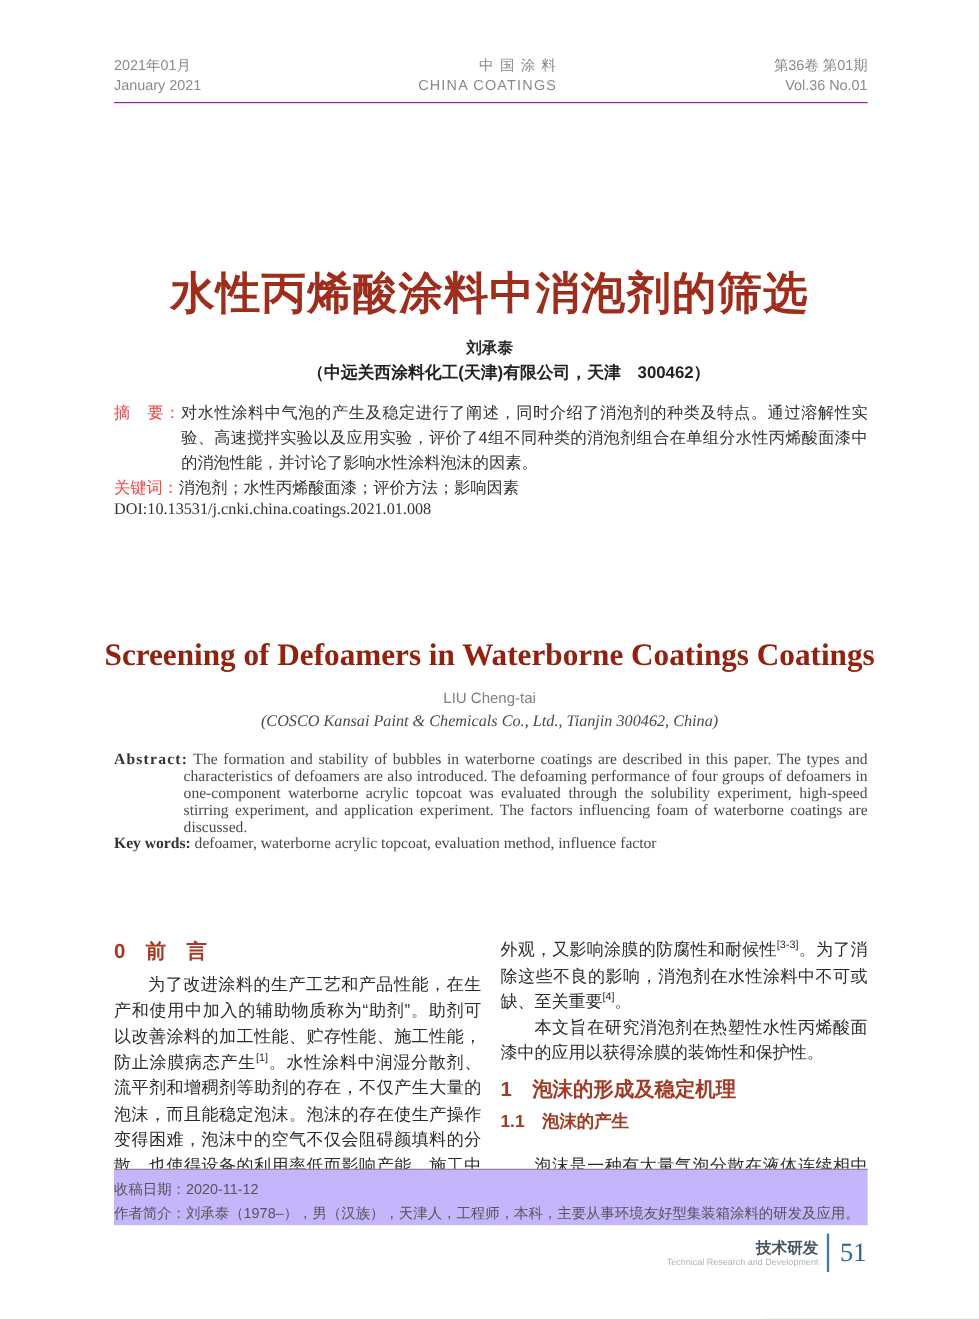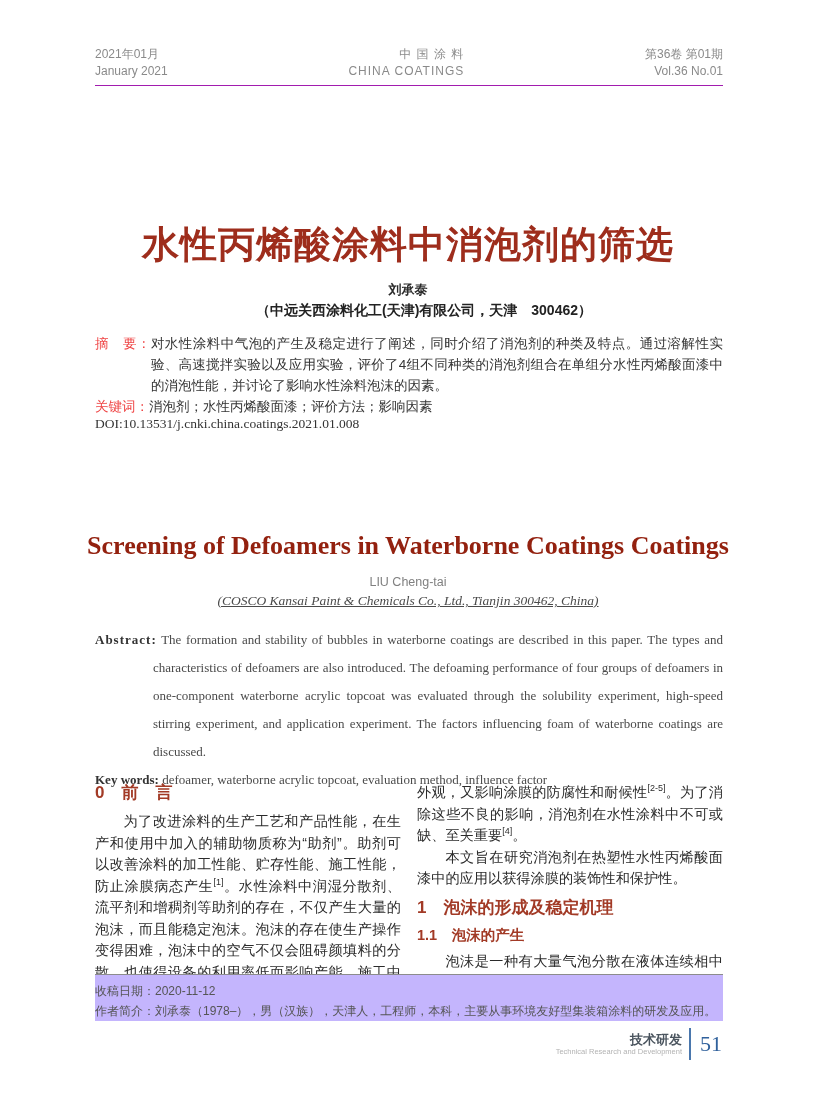--- a/index.html
+++ b/index.html
@@ -50,40 +50,40 @@
   .title-en{
     position:absolute;top:531px;left:0;width:100%;text-align:center;
     font-family:"Liberation Serif",serif;font-weight:bold;font-size:26px;color:#93210f;
   }
   .author-en{
     position:absolute;top:575px;left:0;width:100%;text-align:center;
     font-size:12.5px;color:#808080;
   }
   .affil-en{
     position:absolute;top:593px;left:0;width:100%;text-align:center;
-    font-family:"Liberation Serif",serif;font-style:italic;font-size:13.5px;color:#4a4a4a;text-decoration:underline;
+    font-family:"Liberation Serif",serif;font-style:italic;font-size:13.5px;color:#4a4a4a;
   }
   
   .abs-en-block{
     position:absolute;top:626px;left:95px;width:628px;
-    font-family:"Liberation Serif",serif;font-size:13px;line-height:28px;color:#4a4a4a;
+    font-family:"Liberation Serif",serif;font-size:13px;line-height:14px;color:#4a4a4a;
   }
   .abs-en{margin:0;padding-left:58px;text-indent:-58px;text-align:justify;}
   .abs-en .lbl{font-weight:bold;letter-spacing:1px;color:#333;}
   .kw-en{margin:0;padding-left:66px;text-indent:-66px;}
   .kw-en .lbl{font-weight:bold;color:#333;}
   
   .columns{
     position:absolute;top:782px;left:95px;width:628px;
     display:flex;justify-content:space-between;
   }
   .colm{width:306px;font-size:14.2px;line-height:21.5px;text-align:justify;color:#2b2b2b;}
   .sec-h{font-size:17px;font-weight:bold;color:#a23a26;margin:0 0 7px 0;line-height:22px;text-align:left;}
   .sec-h2{font-size:17px;font-weight:bold;color:#a23a26;margin:6px 0 4px 0;line-height:24px;text-align:left;}
-  .sec-h3{font-size:14.5px;font-weight:bold;color:#a23a26;margin:0 0 5px 0;line-height:22px;text-align:left;}
+  .sec-h3{font-size:14.5px;font-weight:bold;color:#a23a26;margin:0 0 16px 0;line-height:22px;text-align:left;}
   .bpara{margin:0;text-indent:2em;}
   .bpara-cont{margin:0;text-indent:0;}
   .refsup{font-size:9px;vertical-align:super;line-height:0;}
   
   .footnote{
     position:absolute;top:974px;left:95px;width:628px;background:#c4b5fd;
     border-top:1px solid #8c8c8c;padding-top:6px;
     font-size:12px;line-height:20px;color:#555;
   }
   .footnote p{margin:0;}
@@ -137,21 +137,21 @@
     <p class="abs-en"><span class="lbl">Abstract:</span> <span>The formation and stability of bubbles in waterborne coatings are described in this paper. The types and characteristics of defoamers are also introduced. The defoaming performance of four groups of defoamers in one-component waterborne acrylic topcoat was evaluated through the solubility experiment, high-speed stirring experiment, and application experiment. The factors influencing foam of waterborne coatings are discussed.</span></p>
     <p class="kw-en"><span class="lbl">Key words:</span> <span>defoamer, waterborne acrylic topcoat, evaluation method, influence factor</span></p>
   </div>
 
   <div class="columns">
     <div class="colm">
       <h2 class="sec-h">0　前　言</h2>
       <p class="bpara"><span>为了改进涂料的生产工艺和产品性能，在生产和使用中加入的辅助物质称为“助剂”。助剂可以改善涂料的加工性能、贮存性能、施工性能，防止涂膜病态产生</span><sup class="refsup">[1]</sup><span>。水性涂料中润湿分散剂、流平剂和增稠剂等助剂的存在，不仅产生大量的泡沫，而且能稳定泡沫。泡沫的存在使生产操作变得困难，泡沫中的空气不仅会阻碍颜填料的分散，也使得设备的利用率低而影响产能，施工中给涂膜留下的气泡造成表面缺陷，既有损</span></p>
     </div>
     <div class="colm">
-      <p class="bpara-cont"><span>外观，又影响涂膜的防腐性和耐候性</span><sup class="refsup">[2-5]</sup><span>。为了消除这些不良的影响，消泡剂在水性涂料中不可或缺、至关重要</span><sup class="refsup">[4]</sup><span>。</span></p>
+      <p class="bpara-cont"><span>外观，又影响涂膜的防腐性和耐候性</span><sup class="refsup">[3-3]</sup><span>。为了消除这些不良的影响，消泡剂在水性涂料中不可或缺、至关重要</span><sup class="refsup">[4]</sup><span>。</span></p>
       <p class="bpara">本文旨在研究消泡剂在热塑性水性丙烯酸面漆中的应用以获得涂膜的装饰性和保护性。</p>
       <h2 class="sec-h2">1　泡沫的形成及稳定机理</h2>
       <h3 class="sec-h3">1.1　泡沫的产生</h3>
       <p class="bpara">泡沫是一种有大量气泡分散在液体连续相中的</p>
     </div>
   </div>
 
   <div class="footnote">
     <p><span>收稿日期：</span><span>2020-11-12</span></p>
     <p><span>作者简介：</span><span>刘承泰（1978–），男（汉族），天津人，工程师，本科，主要从事环境友好型集装箱涂料的研发及应用。</span></p>

